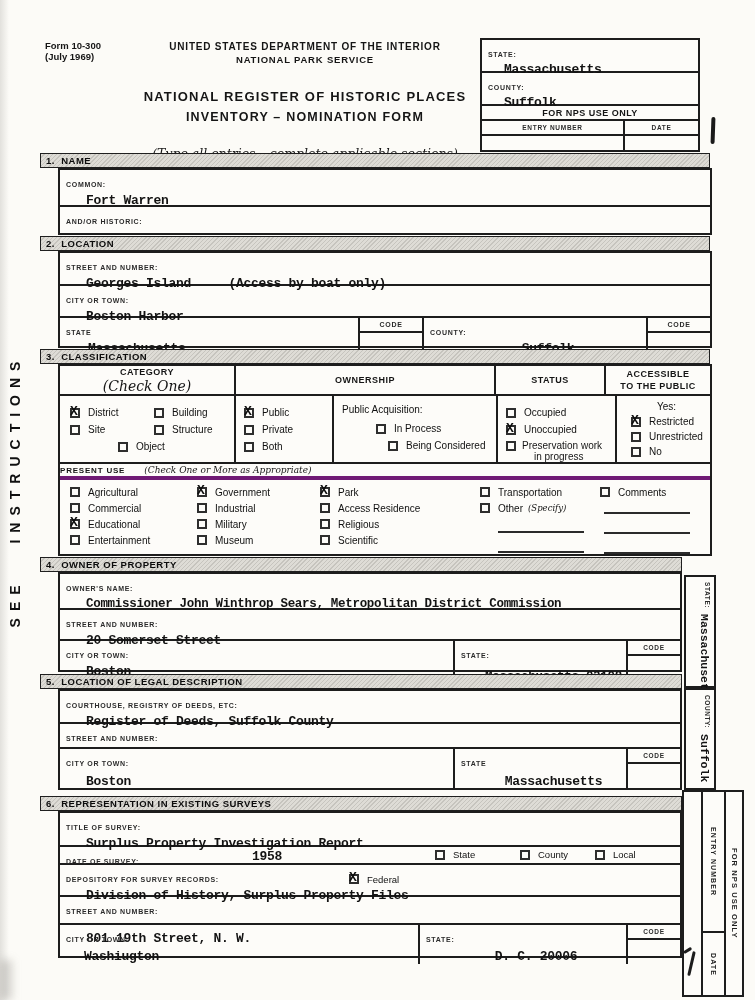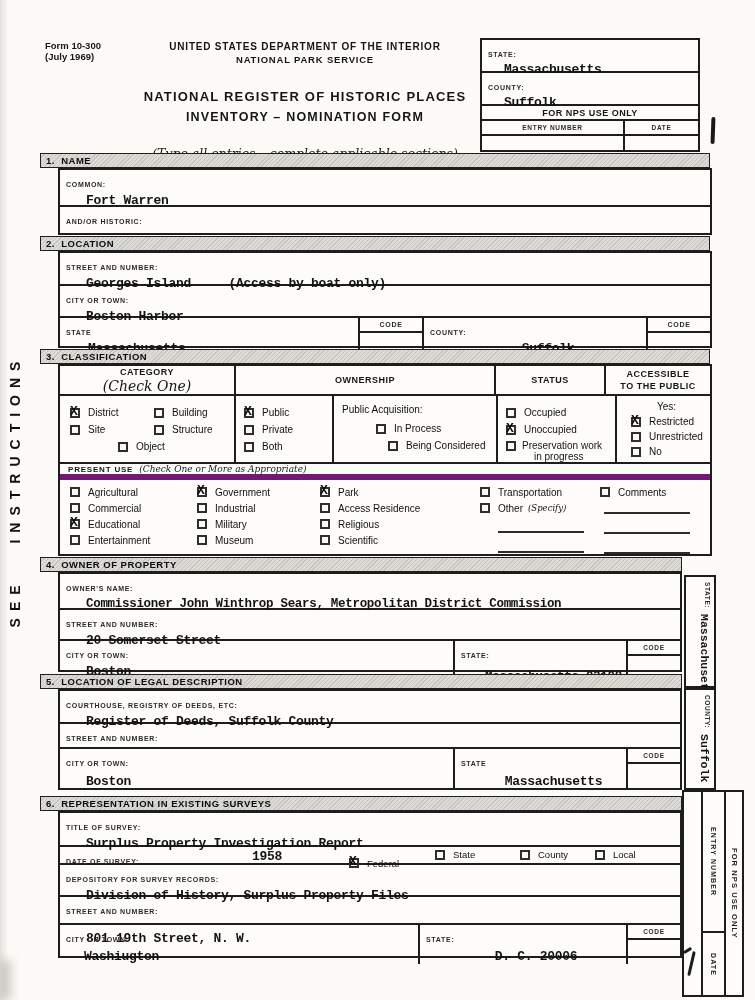--- a/index.html
+++ b/index.html
@@ -247,21 +247,21 @@
           <span class="cb"></span>
           <span class="cbl">Unrestricted</span>
         </div>
         <div class="cbi" style="height:15px">
           <span class="cb"></span>
           <span class="cbl">No</span>
         </div>
       </div>
     </div>
 
-    <div class="fx" style="height:17px;border-bottom:6px solid #701a75;align-items:center;padding-left:8px;gap:6px">
+    <div class="fx" style="height:17px;border-bottom:4px solid #701a75;align-items:center;gap:19px">
       <span style="font-size:8px;font-weight:bold;letter-spacing:.8px">PRESENT USE</span>
       <span class="it" style="font-size:9px">(Check One or More as Appropriate)</span>
     </div>
 
     <div class="fx" style="flex:1;padding-top:4px">
       <div style="width:137px;box-sizing:border-box;padding-left:10px">
         <div class="cbi" style="height:16px">
           <span class="cb"></span>
           <span class="cbl">Agricultural</span>
         </div>
@@ -401,21 +401,21 @@
     <span>6.  REPRESENTATION IN EXISTING SURVEYS</span>
   </div>
   <div class="bx" style="left:58px;top:811px;width:624px;height:147px">
     <div class="rw" style="height:34px">
       <span class="lbl">TITLE OF SURVEY:</span>
       <span class="typed">Surplus Property Investigation Report</span>
     </div>
     <div class="rw" style="height:18px">
       <span class="lbl">DATE OF SURVEY:</span>
       <span class="typed abs" style="left:172px;top:0">1958</span>
-      <div class="cbi abs" style="left:289px;top:0;height:32px">
+      <div class="cbi abs" style="left:289px;top:16px;height:32px">
         <span class="cb checked"></span>
         <span class="cbl" style="font-size:9.5px">Federal</span>
       </div>
       <div class="cbi abs" style="left:375px;top:0;height:15px">
         <span class="cb"></span>
         <span class="cbl" style="font-size:9.5px">State</span>
       </div>
       <div class="cbi abs" style="left:460px;top:0;height:15px">
         <span class="cb"></span>
         <span class="cbl" style="font-size:9.5px">County</span>

